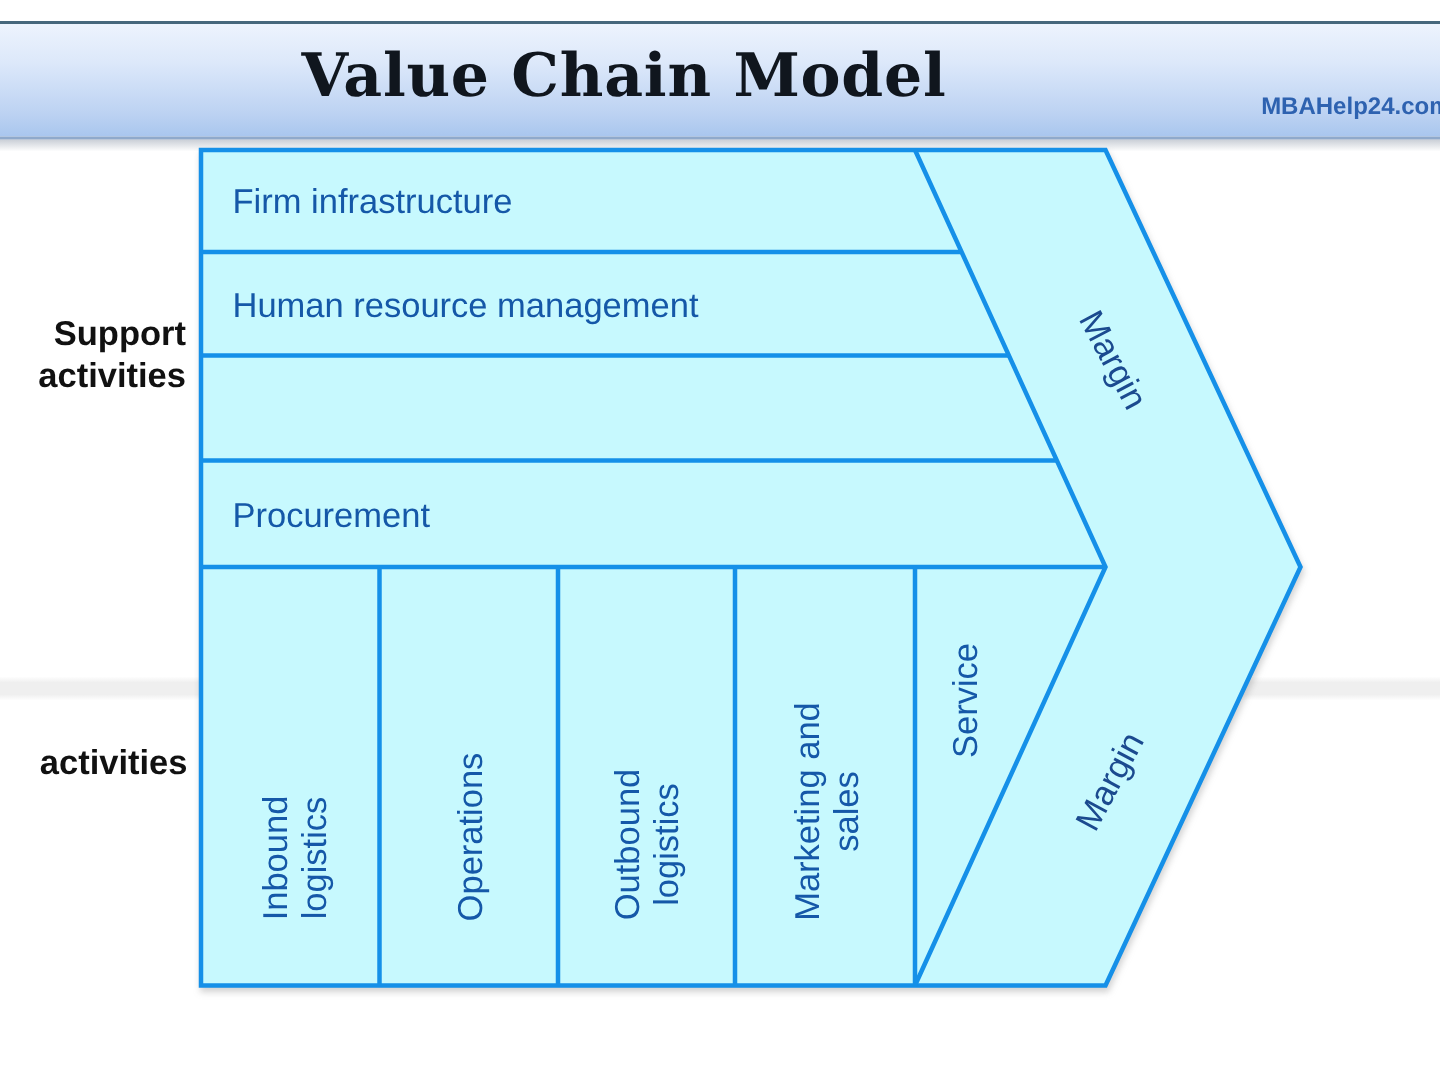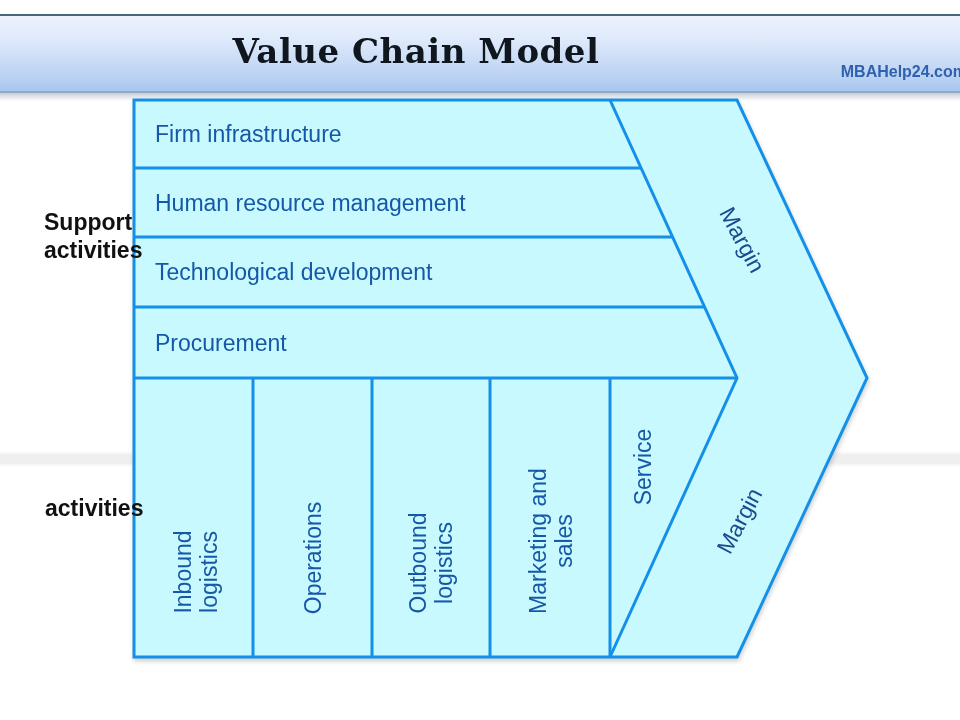--- a/index.html
+++ b/index.html
@@ -21,21 +21,21 @@
     background:linear-gradient(180deg,#EDF3FD 0%,#DCE8FA 35%,#BCD2F2 80%,#A9C6EE 100%);
     z-index:2;
   }
   .banner-shadow{
     position:absolute;left:0;top:93px;width:960px;height:8px;
     background:linear-gradient(180deg,rgba(148,158,173,0.5) 0%,rgba(255,255,255,0) 100%);
     z-index:2;
   }
   .page-title{
     position:absolute;left:0;top:31px;width:832px;text-align:center;
-    font-family:"DejaVu Serif",serif;font-weight:700;font-size:34px;line-height:40px;
+    font-family:"DejaVu Serif",serif;font-weight:700;font-size:40px;line-height:40px;
     letter-spacing:0.5px;color:#10161E;z-index:3;white-space:nowrap;
   }
   .watermark{
     position:absolute;right:-7px;top:63px;
     font-size:16px;font-weight:700;color:#2E62B0;z-index:3;white-space:nowrap;
   }
   
   .chain-svg{
     position:absolute;left:0;top:0;z-index:2;
     filter:drop-shadow(1px 3px 2px rgba(110,110,110,0.30));
@@ -53,22 +53,22 @@
     transform:translate(-50%,-50%) rotate(-90deg);
   }
   .rot-label span{display:block;}
   .margin-label{
     position:absolute;color:#1B4A8F;font-size:23px;white-space:nowrap;z-index:4;
   }
   .margin-top{transform:translate(-50%,-50%) rotate(62deg);}
   .margin-bottom{transform:translate(-50%,-50%) rotate(-62deg);}
   
   .side-label{
-    position:absolute;width:124px;text-align:left;
-    color:#111111;font-weight:700;font-size:23px;line-height:28px;z-index:4;margin-left:44px;
+    position:absolute;width:124px;text-align:right;
+    color:#111111;font-weight:700;font-size:23px;line-height:28px;z-index:4;
   }
   .side-label span{display:block;}
   .side-support{left:0;top:208px;}
   .side-primary{left:1px;top:494px;}
 </style>
 </head>
 <body>
 
 <div class="stage">
 
@@ -100,21 +100,20 @@
   <div class="side-label side-support">
     <span>Support</span>
     <span>activities</span>
   </div>
   <div class="side-label side-primary">
     <span>activities</span>
   </div>
 
   <div class="cell-label row-label" style="left:155px;top:134px;">Firm infrastructure</div>
   <div class="cell-label row-label" style="left:155px;top:203px;">Human resource management</div>
-  <div class="cell-label row-label" style="left:155px;top:272px;">Technological development</div>
   <div class="cell-label row-label" style="left:155px;top:343px;text-align:right;">Procurement</div>
 
   <div class="cell-label rot-label" style="left:196px;top:572px;">
     <span>Inbound</span>
     <span>logistics</span>
   </div>
   <div class="cell-label rot-label" style="left:313px;top:558px;">
     <span>Operations</span>
   </div>
   <div class="cell-label rot-label" style="left:431px;top:563px;">

